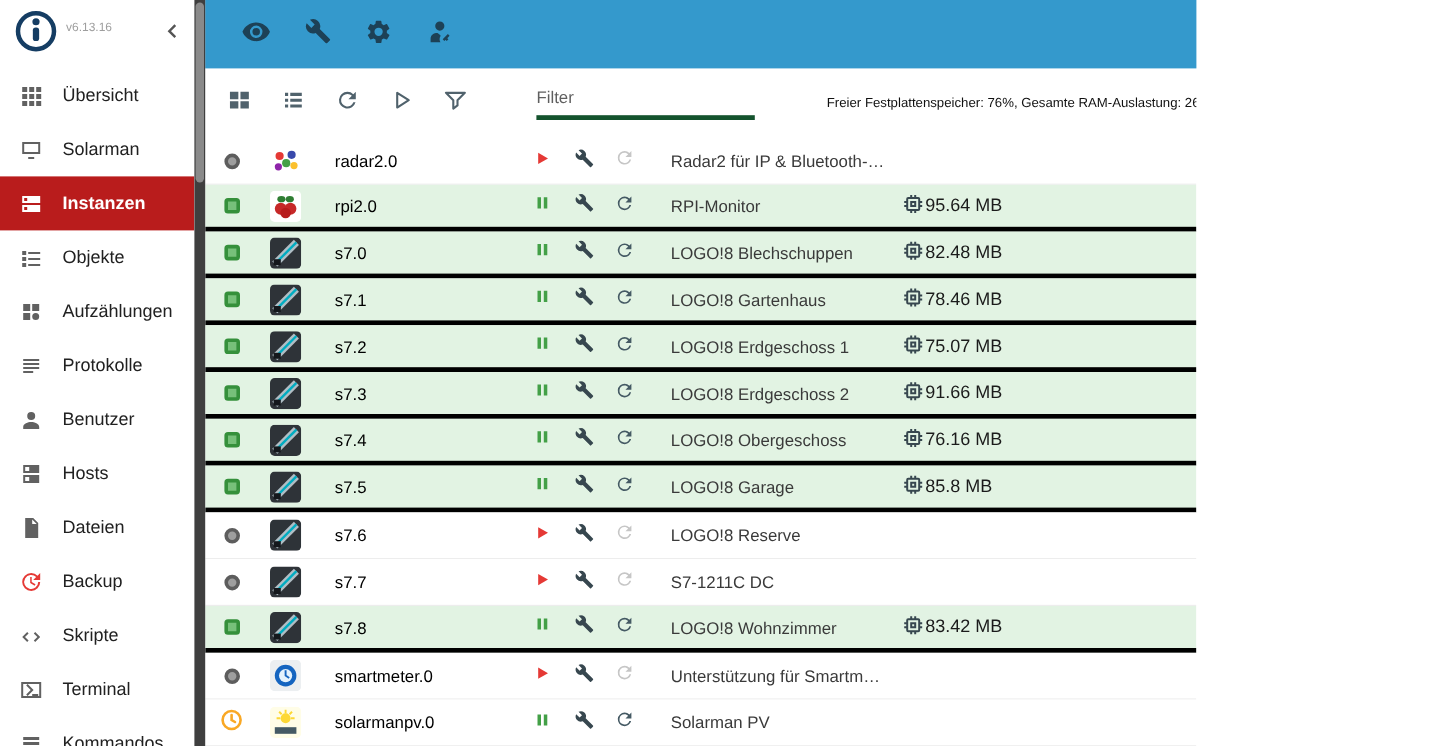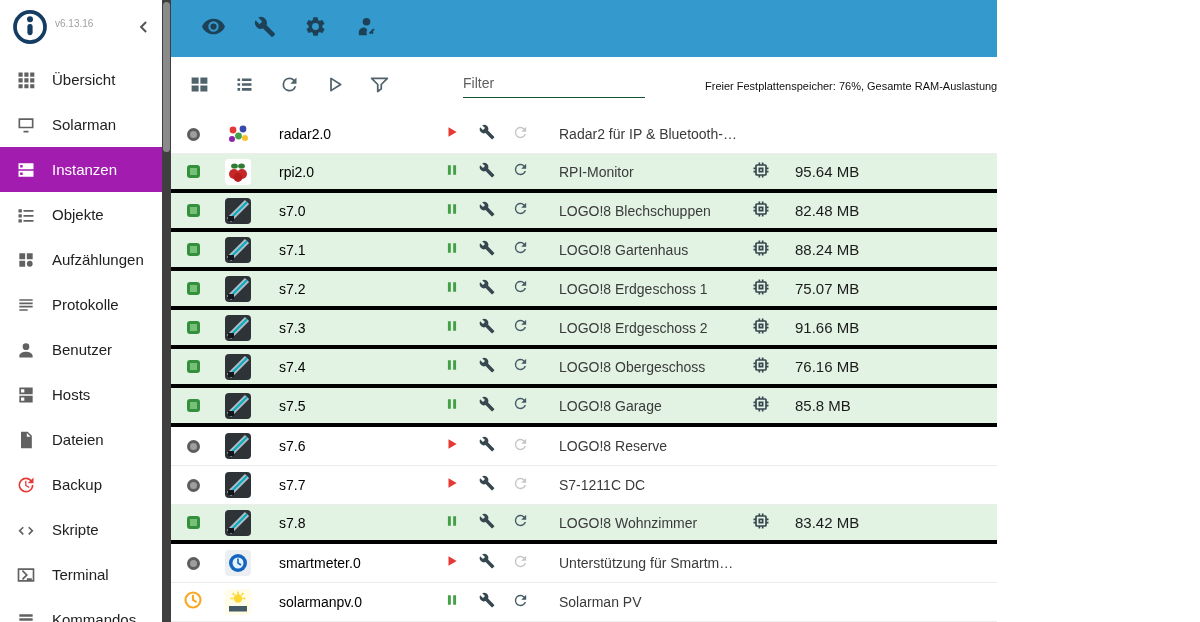--- a/index.html
+++ b/index.html
@@ -10,56 +10,56 @@
   
   .sidebar { width:162px; background:#fff; flex:0 0 162px; overflow:hidden; }
   .side-header { height:57px; display:flex; align-items:center; padding:0 8px 0 12px; }
   .side-header .version { font-size:10px; color:#9e9e9e; margin-left:7px; flex:1; margin-top:-10px; }
   .collapse-btn { cursor:pointer; display:flex; align-items:center; }
   .side-nav { display:flex; flex-direction:column; }
   .side-item { display:flex; align-items:center; height:45px; padding-left:15px; gap:15px;
     color:#616161; cursor:pointer; }
   .side-item .side-icon { width:22px; height:22px; display:flex; align-items:center; justify-content:center; }
   .side-item .side-label { font-size:15px; color:#212121; white-space:nowrap; }
-  .side-item.active { background:#a21caf; color:#fff; }
+  .side-item.active { background:#b91c1c; color:#fff;font-weight:bold; }
   .side-item.active .side-label { color:#fff; }
 
   
   .side-scroll { width:9px; flex:0 0 9px; background:#3f3f3f; position:relative; cursor:pointer; }
   .side-scroll .thumb { position:absolute; top:2px; left:1px; width:7px; height:150px;
     background:#8a8a8a; border-radius:4px; }
 
   
   .main { flex:1; min-width:0; display:flex; flex-direction:column; background:#fff; }
   .topbar { height:57px; background:#3499cc; display:flex; align-items:center;
     padding-left:30px; gap:28px; flex:0 0 57px; }
   .top-btn { color:#1d4156; cursor:pointer; display:flex; align-items:center; }
 
   .toolbar { height:58px; flex:0 0 58px; display:flex; align-items:center; }
   .tb-btns { display:flex; align-items:center; }
   .tb-btn { width:24px; height:24px; margin-left:21px; color:#50626c; cursor:pointer;
     display:flex; align-items:center; justify-content:center; }
   .tb-btn:first-child { margin-left:16px; }
-  .filter-wrap { margin-left:72px; width:182px; border-bottom:1px solid #14532d; padding-bottom:5px; }
+  .filter-wrap { margin-left:56px; width:182px; border-bottom:4px solid #14532d; padding-bottom:5px; }
   .filter-wrap input { border:none; outline:none; width:100%; font-size:14px; color:#212121;
     font-family:"Liberation Sans", sans-serif; background:transparent; }
   .filter-wrap input::placeholder { color:#5f5f5f; opacity:1; }
   .host-status { margin-left:60px; flex:1; font-size:11px; color:#111; white-space:nowrap;
     overflow:hidden; padding-right:2px; }
 
   
   .table { flex:1; overflow:hidden; }
   .row { display:grid; grid-template-columns:44px 46px 172px 38px 32px 34px 214px 1fr;
     align-items:center; height:39px; background:#fff; border-bottom:1px solid #ededed; }
   .row.green { background:#e2f3e3; border-bottom:4px solid #000000; }
   .cell { display:flex; align-items:center; justify-content:center; height:100%; }
   .cell.name { justify-content:flex-start; padding-left:18px; font-size:14px; color:#000; }
   .cell.title { justify-content:flex-start; padding-left:22px; font-size:14px; color:#3a3a3a;
     white-space:nowrap; overflow:hidden; }
-  .cell.ram { justify-content:flex-start; gap:24px; font-size:15px; color:#1b1b1b; }
+  .cell.ram { justify-content:flex-start; gap:0; font-size:15px; color:#1b1b1b; }
   .btn { cursor:pointer; color:#455a64; }
   .btn.play { color:#e53935; }
   .btn.pause { color:#43a047; }
   .btn.disabled { color:#c6c6c6; }
   .st { display:inline-block; }
   .st.green { width:13px; height:13px; border-radius:3px; background:#77c07a; border:3px solid #35903b; }
   .st.gray { width:13px; height:13px; border-radius:50%; background:#9e9e9e; border:3px solid #5d5d5d; }
   .atile { width:26px; height:26px; display:flex; align-items:center; justify-content:center; }
 </style>
 </head>
@@ -397,21 +397,21 @@
           <div class="cell">
             <span class="btn"><span><svg width="17" height="17" viewBox="0 0 24 24">
                   <path fill="currentColor" d="M17.65 6.35A7.95 7.95 0 0 0 12 4a8 8 0 1 0 7.73 10h-2.08A6 6 0 1 1 12 6c1.66 0 3.14.69 4.22 1.78L13 11h7V4z"></path>
                 </svg></span></span>
           </div>
           <div class="cell title">LOGO!8 Gartenhaus</div>
           <div class="cell ram">
             <span><svg width="20" height="20" viewBox="0 0 24 24">
                 <path fill="#37474f" d="M15 9H9v6h6zm-2 4h-2v-2h2zm8-2V9h-2V7a2 2 0 0 0-2-2h-2V3h-2v2h-2V3H9v2H7a2 2 0 0 0-2 2v2H3v2h2v2H3v2h2v2a2 2 0 0 0 2 2h2v2h2v-2h2v2h2v-2h2a2 2 0 0 0 2-2v-2h2v-2h-2v-2zm-4 6H7V7h10z"></path>
               </svg></span>
-            <span>88.24 MB</span>
+            <span>78.46 MB</span>
           </div>
         </div>
         <div class="row green">
           <div class="cell">
             <span class="st green"></span>
           </div>
           <div class="cell">
             <span class="atile">
               <svg width="26" height="26" viewBox="0 0 26 26">
                 <rect width="26" height="26" rx="4" fill="#2e3338"></rect>

